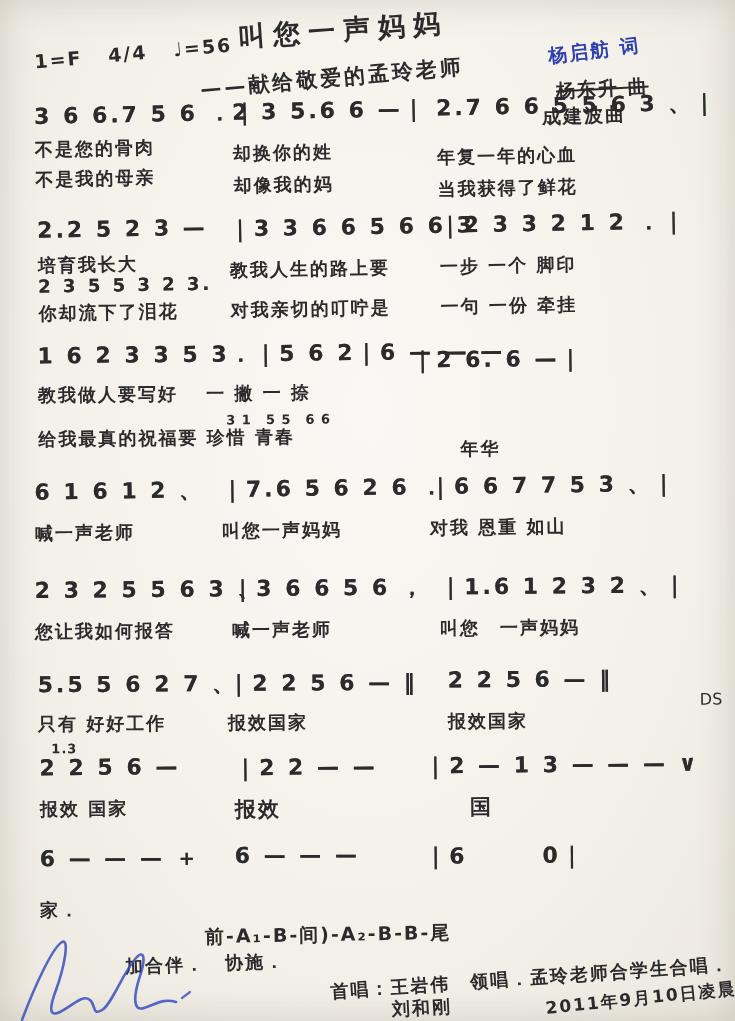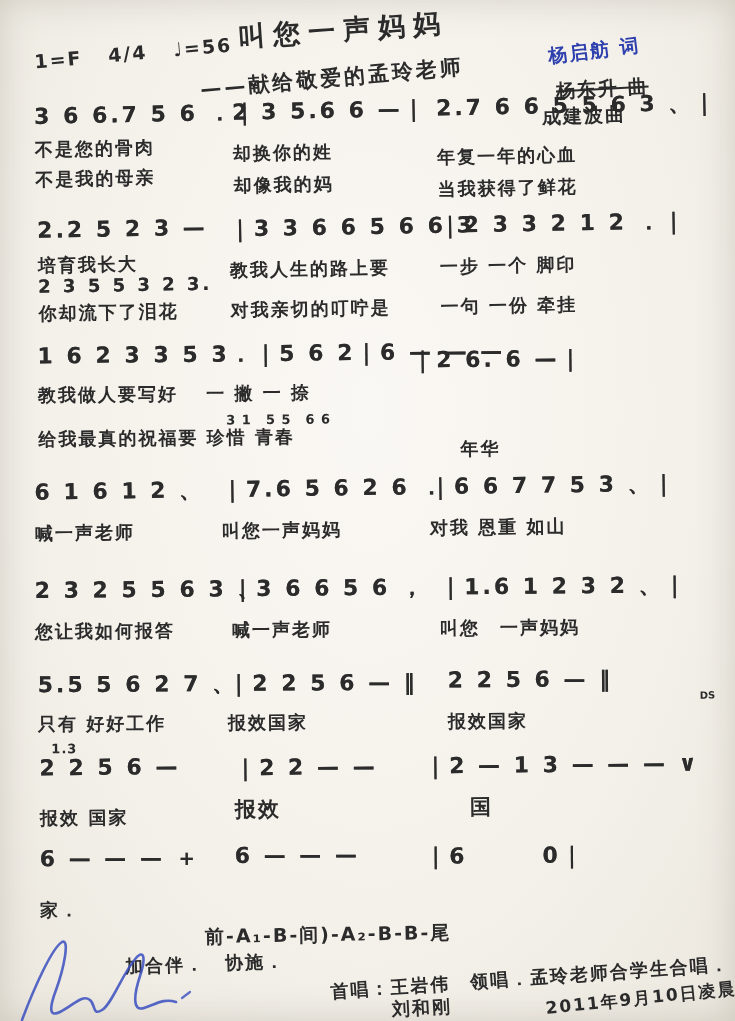--- a/index.html
+++ b/index.html
@@ -14,21 +14,21 @@
     font-family:"DejaVu Sans","Liberation Sans",sans-serif;
     color:#2b2b2b;
   }
   .line{position:absolute;white-space:pre;}
   .notation{
     font-size:22px;font-weight:700;letter-spacing:3px;
     text-shadow:0 0 .5px rgba(20,20,20,.6);
   }
   .lyric{font-size:18px;font-weight:600;letter-spacing:2px;}
   .small{font-size:13px;font-weight:700;letter-spacing:1px;}
-  .tiny{font-size:10px;font-weight:700;}
+  .tiny{font-size:16px;font-weight:400;}
   .blue{color:#2e3fae;}
   .system{position:absolute;left:0;width:735px;height:120px;}
   .col{position:absolute;top:0;}
   .col .n{top:0;left:0;}
   .l1{top:36px;left:0;}
   .l2{top:66px;left:0;}
   .title{font-size:27px;font-weight:700;letter-spacing:8px;}
   .dedic{font-size:21px;font-weight:700;letter-spacing:3px;}
   .credit{font-size:19px;font-weight:700;letter-spacing:2px;}
   .footerline{font-size:18px;font-weight:600;letter-spacing:2px;}
@@ -139,21 +139,21 @@
       <div class="line notation n">2 2 5 6 — ‖</div>
       <div class="line lyric" style="top:42px;">报效国家</div>
       <div class="line tiny" style="top:24px;left:252px;">DS</div>
     </div>
   </div>
 
   <div class="system" style="top:752px;transform:rotate(-0.6deg);">
     <div class="col" style="left:40px;">
       <div class="line small" style="top:-14px;left:12px;">1.3</div>
       <div class="line notation n">2 2 5 6 —</div>
-      <div class="line lyric" style="top:51px;">报效 国家</div>
+      <div class="line lyric" style="top:42px;">报效 国家</div>
     </div>
     <div class="col" style="left:235px;">
       <div class="line notation n">｜2 2 — —</div>
       <div class="line lyric" style="top:42px;font-size:21px;">报效</div>
     </div>
     <div class="col" style="left:425px;">
       <div class="line notation n">｜2 — 1 3 — — — ∨</div>
       <div class="line lyric" style="top:42px;left:45px;font-size:21px;">国</div>
     </div>
   </div>

